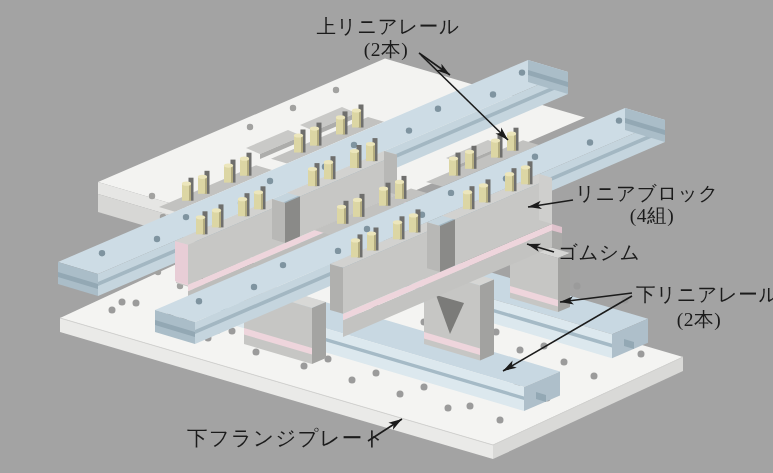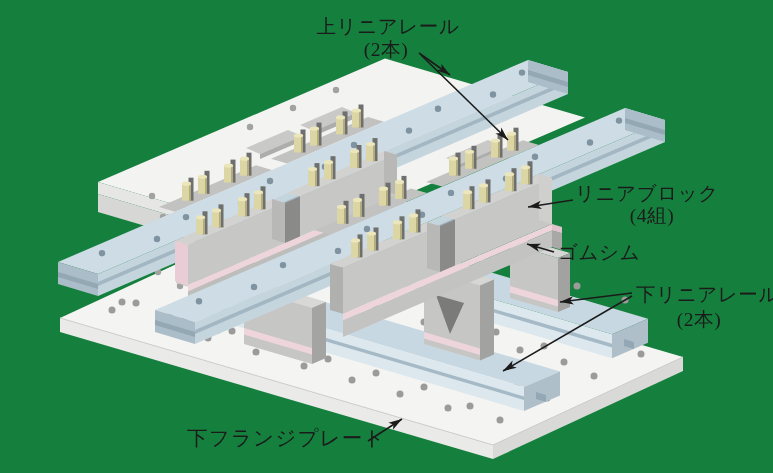--- a/index.html
+++ b/index.html
@@ -1,16 +1,16 @@
 <!DOCTYPE html>
 <html lang="ja"><head>
 <meta charset="utf-8">
 <style>
   html,body{margin:0;padding:0;background:#ffffff;}
-  .stage{position:relative;width:773px;height:473px;background:#15803d;overflow:hidden;
+  .stage{position:relative;width:773px;height:473px;background:#a3a3a3;overflow:hidden;
          font-family:"Liberation Serif","DejaVu Serif",serif;}
   svg{display:block;}
   text{fill:#1b1b1b;font-family:"Liberation Serif","DejaVu Serif",serif;}
   .lbl{font-size:19.5px;letter-spacing:0.6px;}
   .lbl-big{font-size:20.5px;letter-spacing:1.2px;}
   .ann{stroke:#1b1b1b;stroke-width:1.6;fill:none;}
 </style>
 </head>
 <body>
 

